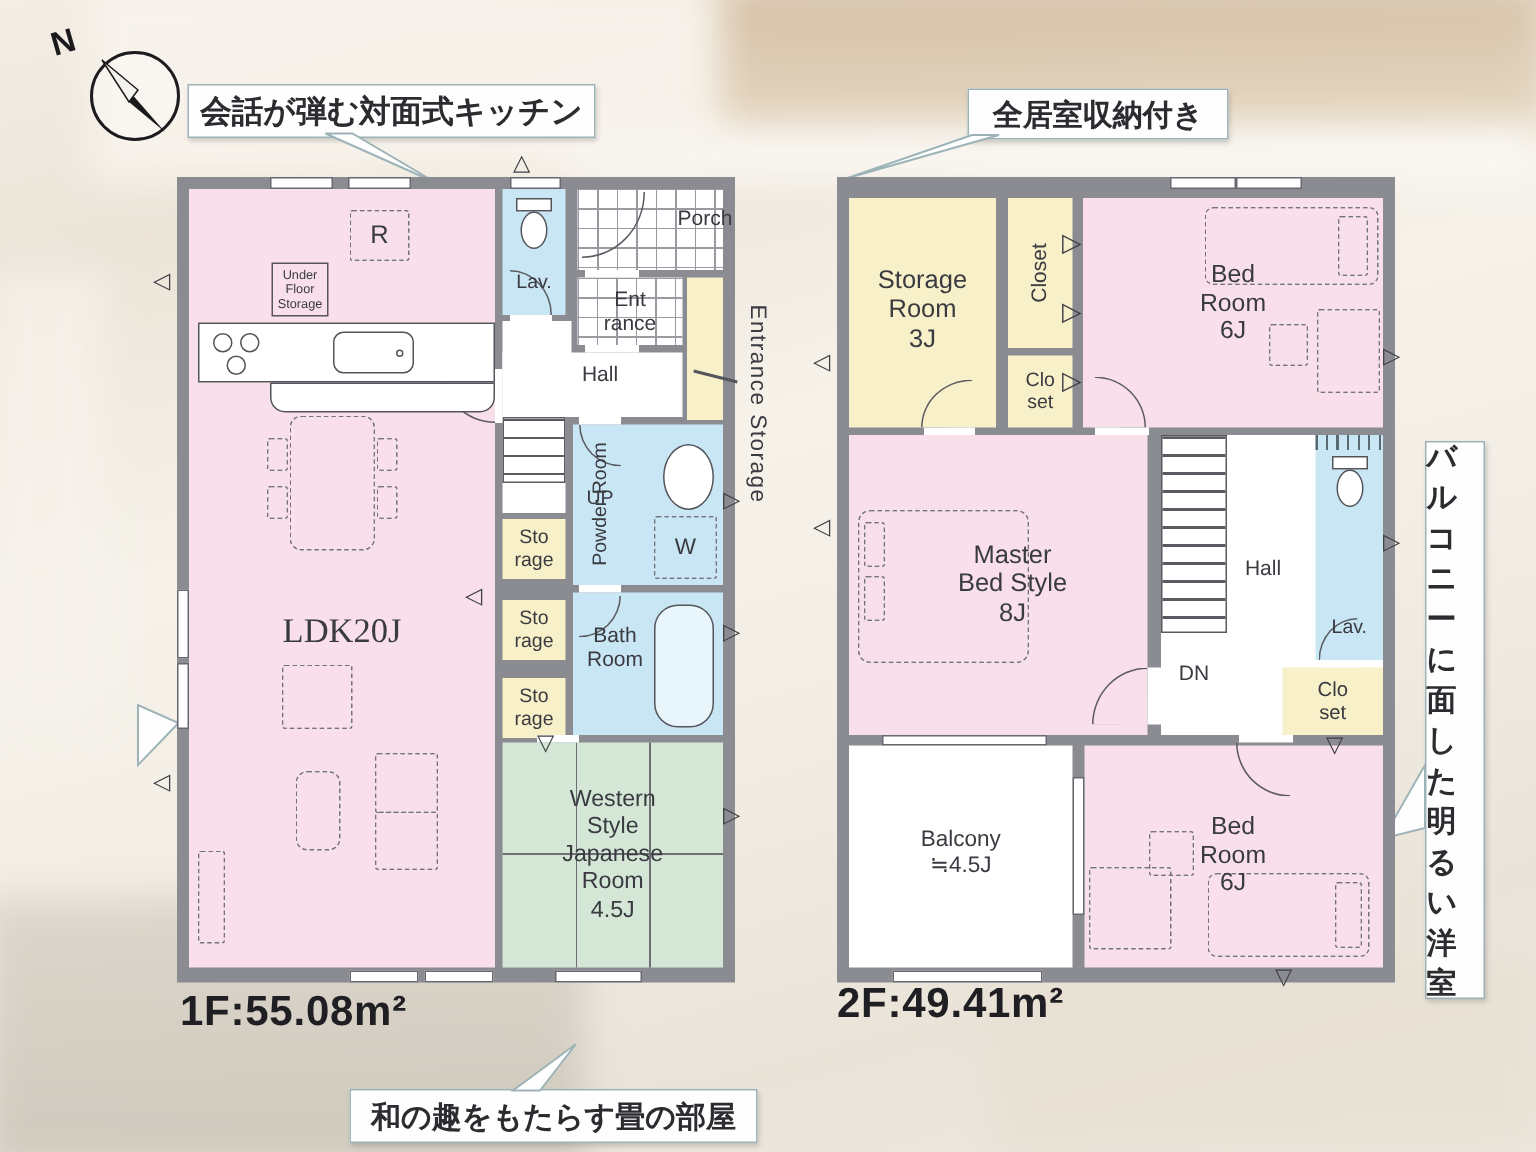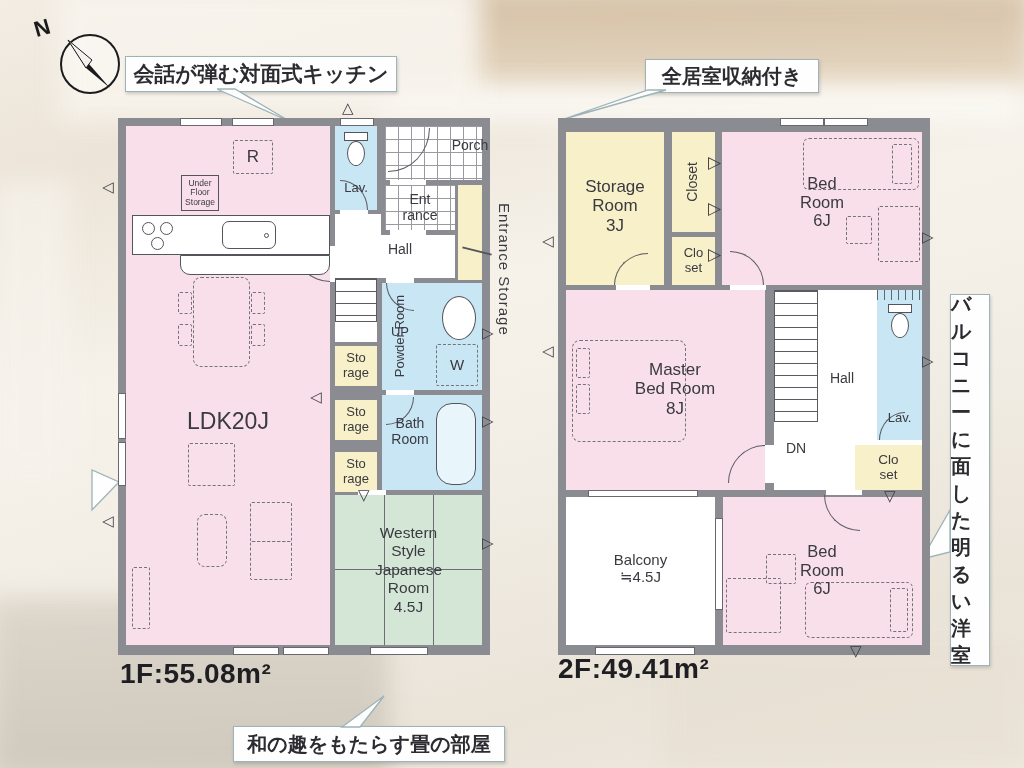--- a/index.html
+++ b/index.html
@@ -154,21 +154,21 @@
 
     <div class="tri" style="left:-16px;top:62px;">◁</div>
     <div class="tri" style="left:-16px;top:396px;">◁</div>
     <div class="tri" style="left:224px;top:-17px;">△</div>
     <div class="tri" style="left:364px;top:208px;">▷</div>
     <div class="tri" style="left:364px;top:296px;">▷</div>
     <div class="tri" style="left:364px;top:418px;">▷</div>
     <div class="tri" style="left:192px;top:272px;">◁</div>
     <div class="tri" style="left:240px;top:370px;">▽</div>
 
-    <div class="lbl" style="left:8px;top:288px;width:204px;height:30px;font-size:23px;">LDK20J</div>
+    <div class="lbl" style="left:8px;top:288px;width:204px;height:30px;font-size:23px;font-family:Liberation Serif, serif;">LDK20J</div>
     <div class="lbl" style="left:280px;top:18px;width:84px;height:20px;font-size:14px;margin-left:30px;">Porch</div>
     <div class="lbl" style="left:267px;top:70px;width:70px;height:40px;font-size:14px;">Ent
 rance</div>
     <div class="lbl" style="left:217px;top:62px;width:42px;height:16px;font-size:13px;">Lav.</div>
     <div class="lbl" style="left:252px;top:122px;width:60px;height:20px;font-size:14px;">Hall</div>
     <div class="lbl" style="left:217px;top:204px;width:42px;height:20px;font-size:13px;padding-left:44px;">UP</div>
     <div class="lbl" style="left:217px;top:228px;width:42px;height:40px;font-size:13px;">Sto
 rage</div>
     <div class="lbl" style="left:217px;top:282px;width:42px;height:40px;font-size:13px;">Sto
 rage</div>
@@ -250,21 +250,21 @@
     <div class="lbl" style="left:8px;top:52px;width:98px;height:72px;font-size:17px;">Storage
 Room
 3J</div>
     <div class="lbl rot" style="left:95px;top:46px;width:80px;height:36px;font-size:14px;">Closet</div>
     <div class="lbl" style="left:114px;top:122px;width:43px;height:42px;font-size:13px;">Clo
 set</div>
     <div class="lbl" style="left:214px;top:52px;width:100px;height:64px;font-size:16.5px;">Bed
 Room
 6J</div>
     <div class="lbl" style="left:47px;top:240px;width:140px;height:62px;font-size:17px;">Master
-Bed Room
+Bed Style
 8J</div>
     <div class="lbl" style="left:258px;top:252px;width:52px;height:18px;font-size:14px;">Hall</div>
     <div class="lbl" style="left:216px;top:322px;width:44px;height:18px;font-size:14px;">DN</div>
     <div class="lbl" style="left:319px;top:292px;width:45px;height:16px;font-size:13px;">Lav.</div>
     <div class="lbl" style="left:297px;top:328px;width:67px;height:42px;font-size:13.5px;">Clo
 set</div>
     <div class="lbl" style="left:8px;top:428px;width:149px;height:46px;font-size:15px;">Balcony
 ≒4.5J</div>
     <div class="lbl" style="left:214px;top:420px;width:100px;height:64px;font-size:16.5px;">Bed
 Room

